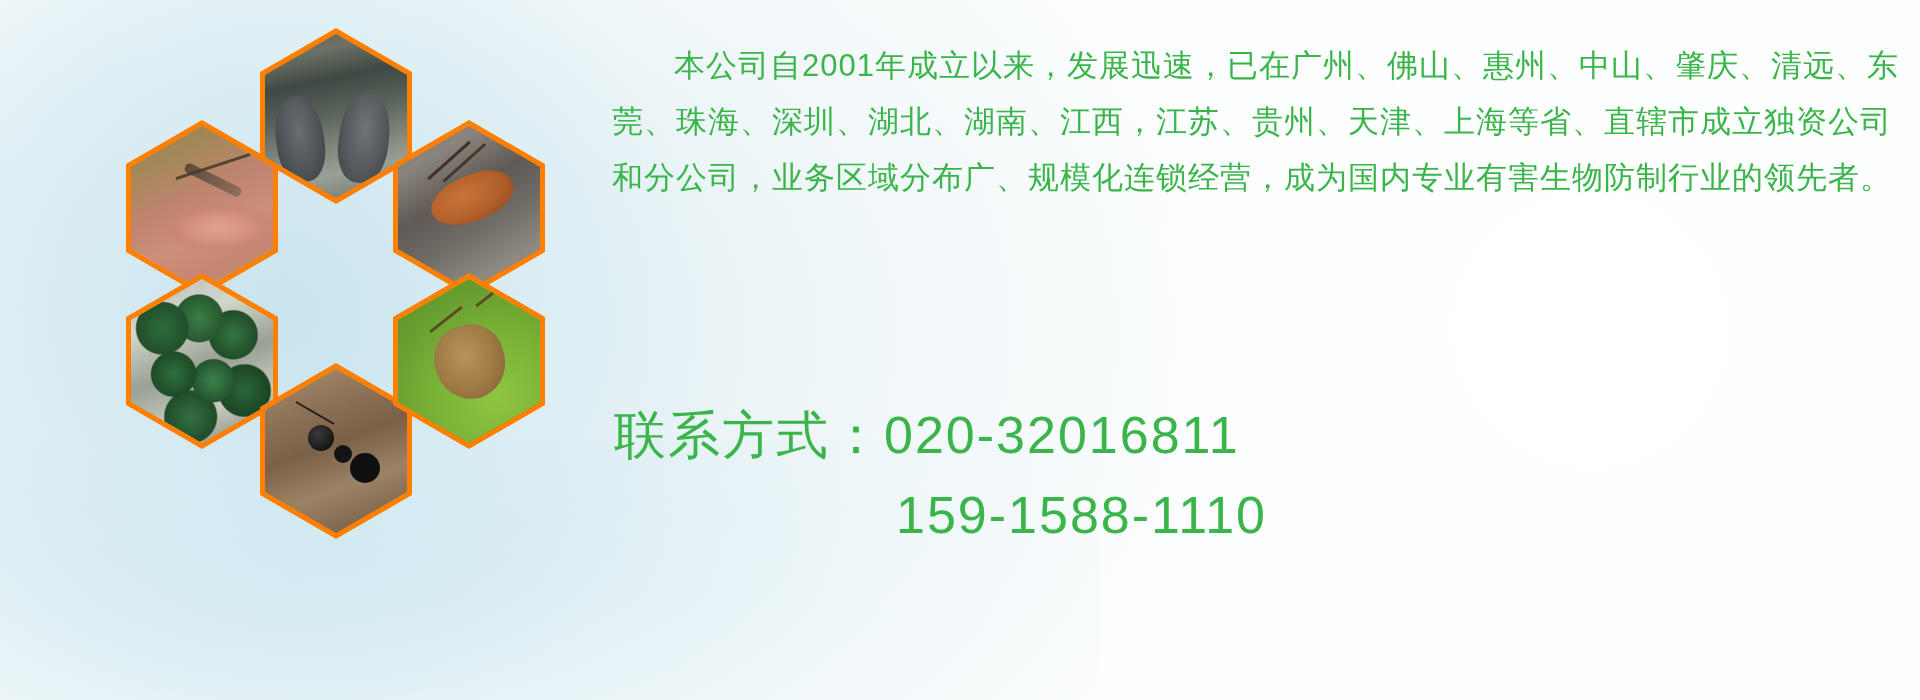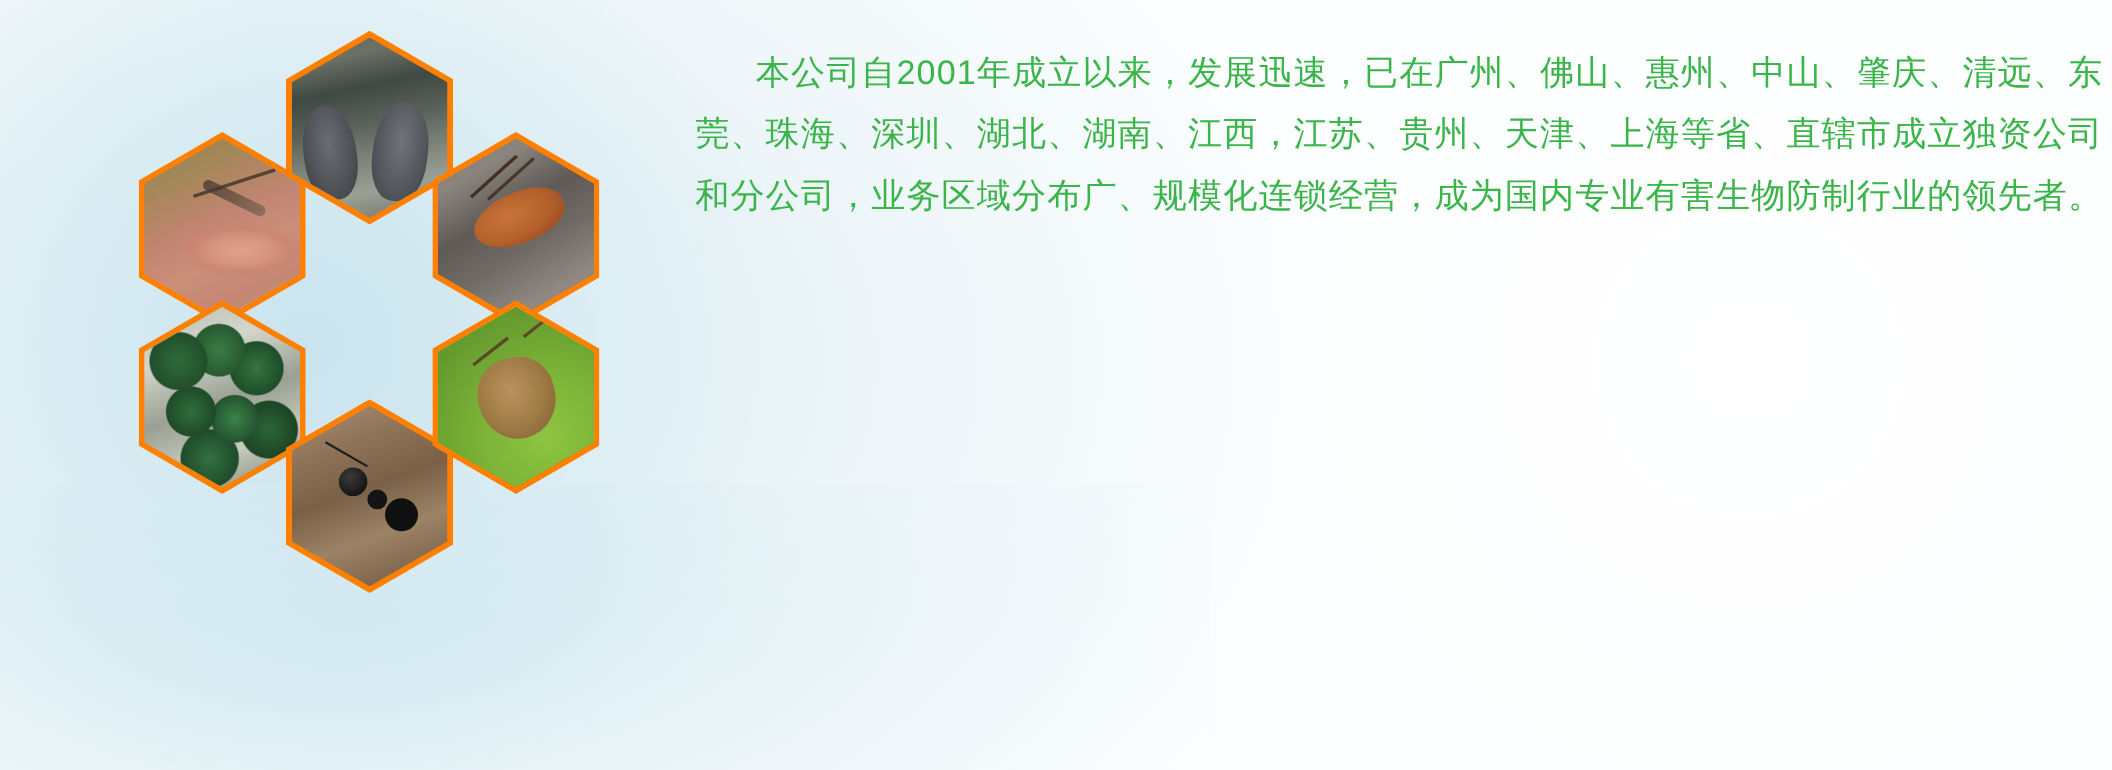--- a/index.html
+++ b/index.html
@@ -230,21 +230,20 @@
     width: 1300px;
   }
   #copy .para {
     color: #3ab54a;
     font-size: 31px;
     line-height: 56px;
     letter-spacing: 1px;
     text-indent: 62px;
     font-weight: 500;
     white-space: normal;
-    text-align: right;
   }
   #contact {
     position: absolute;
     left: 614px;
     top: 395px;
     width: 1100px;
   }
   #contact .c-line {
     color: #39b54a;
     font-size: 52px;
@@ -303,14 +302,18 @@
           <div class="img ph-stinkbug"></div>
         </div>
     </div>
   </div>
 
 
   <div id="copy">
     <div class="para">本公司自2001年成立以来，发展迅速，已在广州、佛山、惠州、中山、肇庆、清远、东莞、珠海、深圳、湖北、湖南、江西，江苏、贵州、天津、上海等省、直辖市成立独资公司和分公司，业务区域分布广、规模化连锁经营，成为国内专业有害生物防制行业的领先者。</div>
   </div>
 
+  <div id="contact">
+    <div class="c-line">联系方式：020-32016811</div>
+    <div class="c-line second">159-1588-1110</div>
+  </div>
 
 </div>
 
 </body></html>

